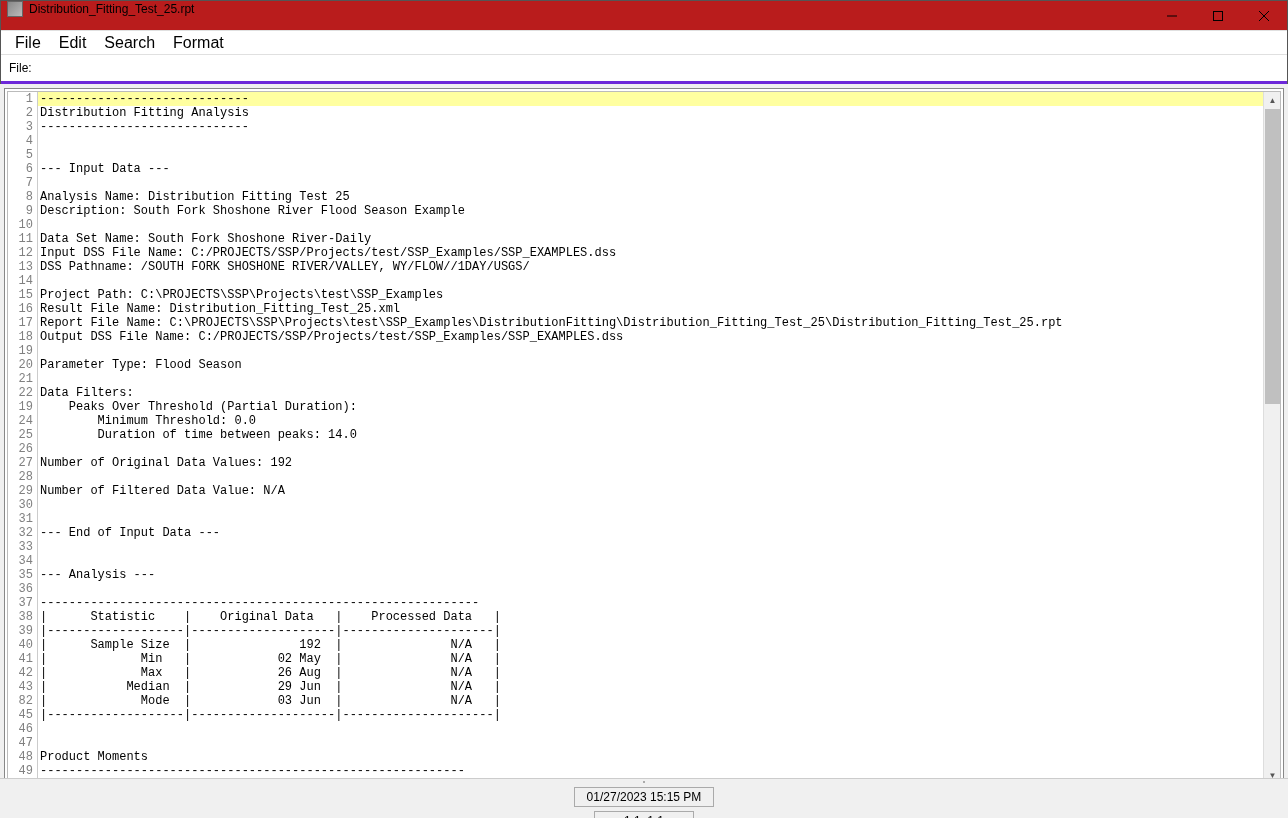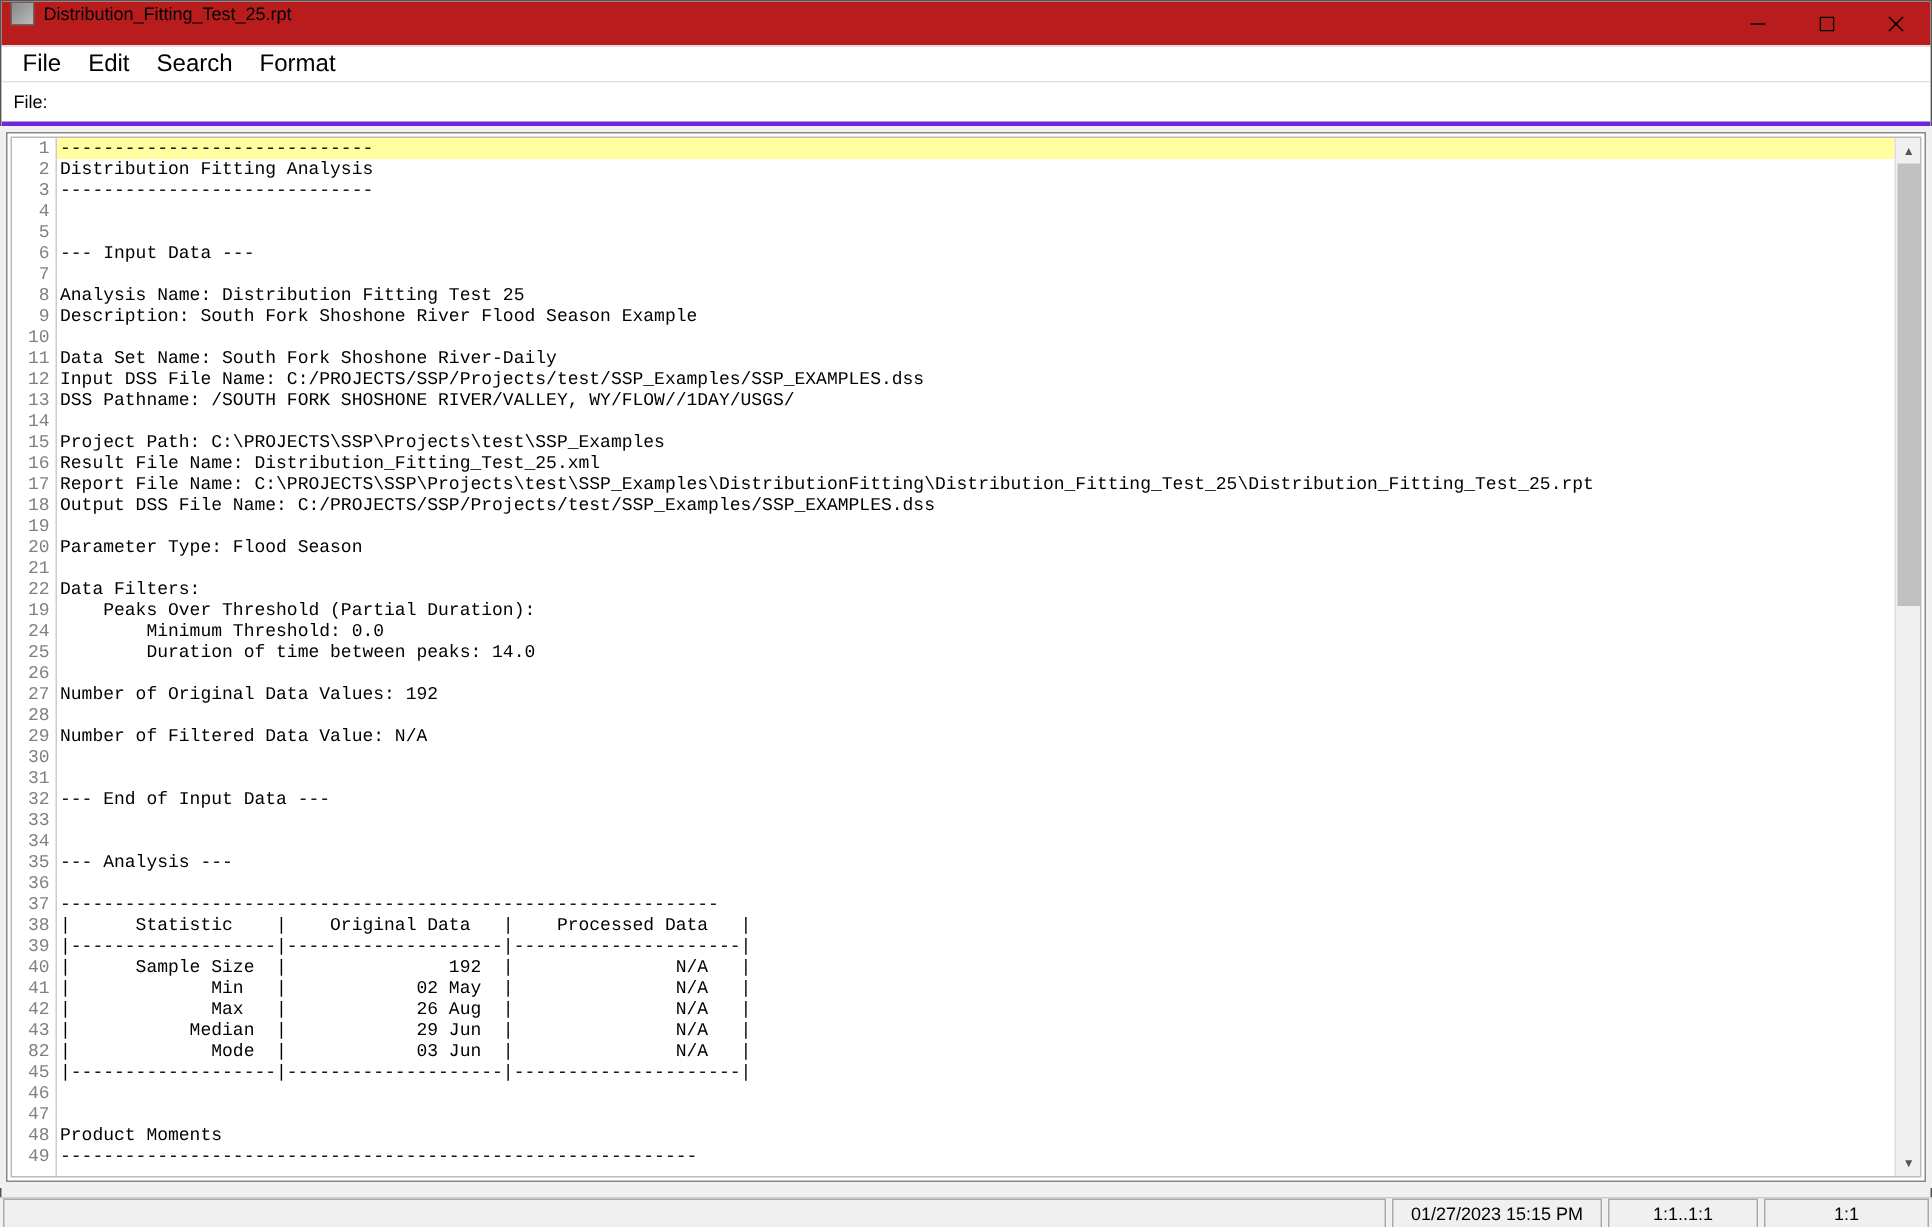--- a/index.html
+++ b/index.html
@@ -135,26 +135,27 @@
     display: flex; align-items:center; justify-content:center;
     font-size: 8px; color: #555;
     position: absolute;
   }
   .scroll-arrow.up { top: 0; }
   .scroll-arrow.down { bottom: 0; }
 
   .statusbar {
     position: absolute;
     bottom: 0; left: 0; right: 0;
-    height: 20px;
+    height: 40px;
     background: #f0f0f0;
     border-top: 1px solid #ccc;
     display: flex;
     align-items: center;
     font-size: 12px;
+    flex-direction: column;
   }
   .status-cell {
     border: 1px solid #aaa;
     height: 20px;
     line-height: 18px;
     margin: 2px;
     padding: 0 8px;
     background: #f0f0f0;
     text-align: center;
   }

